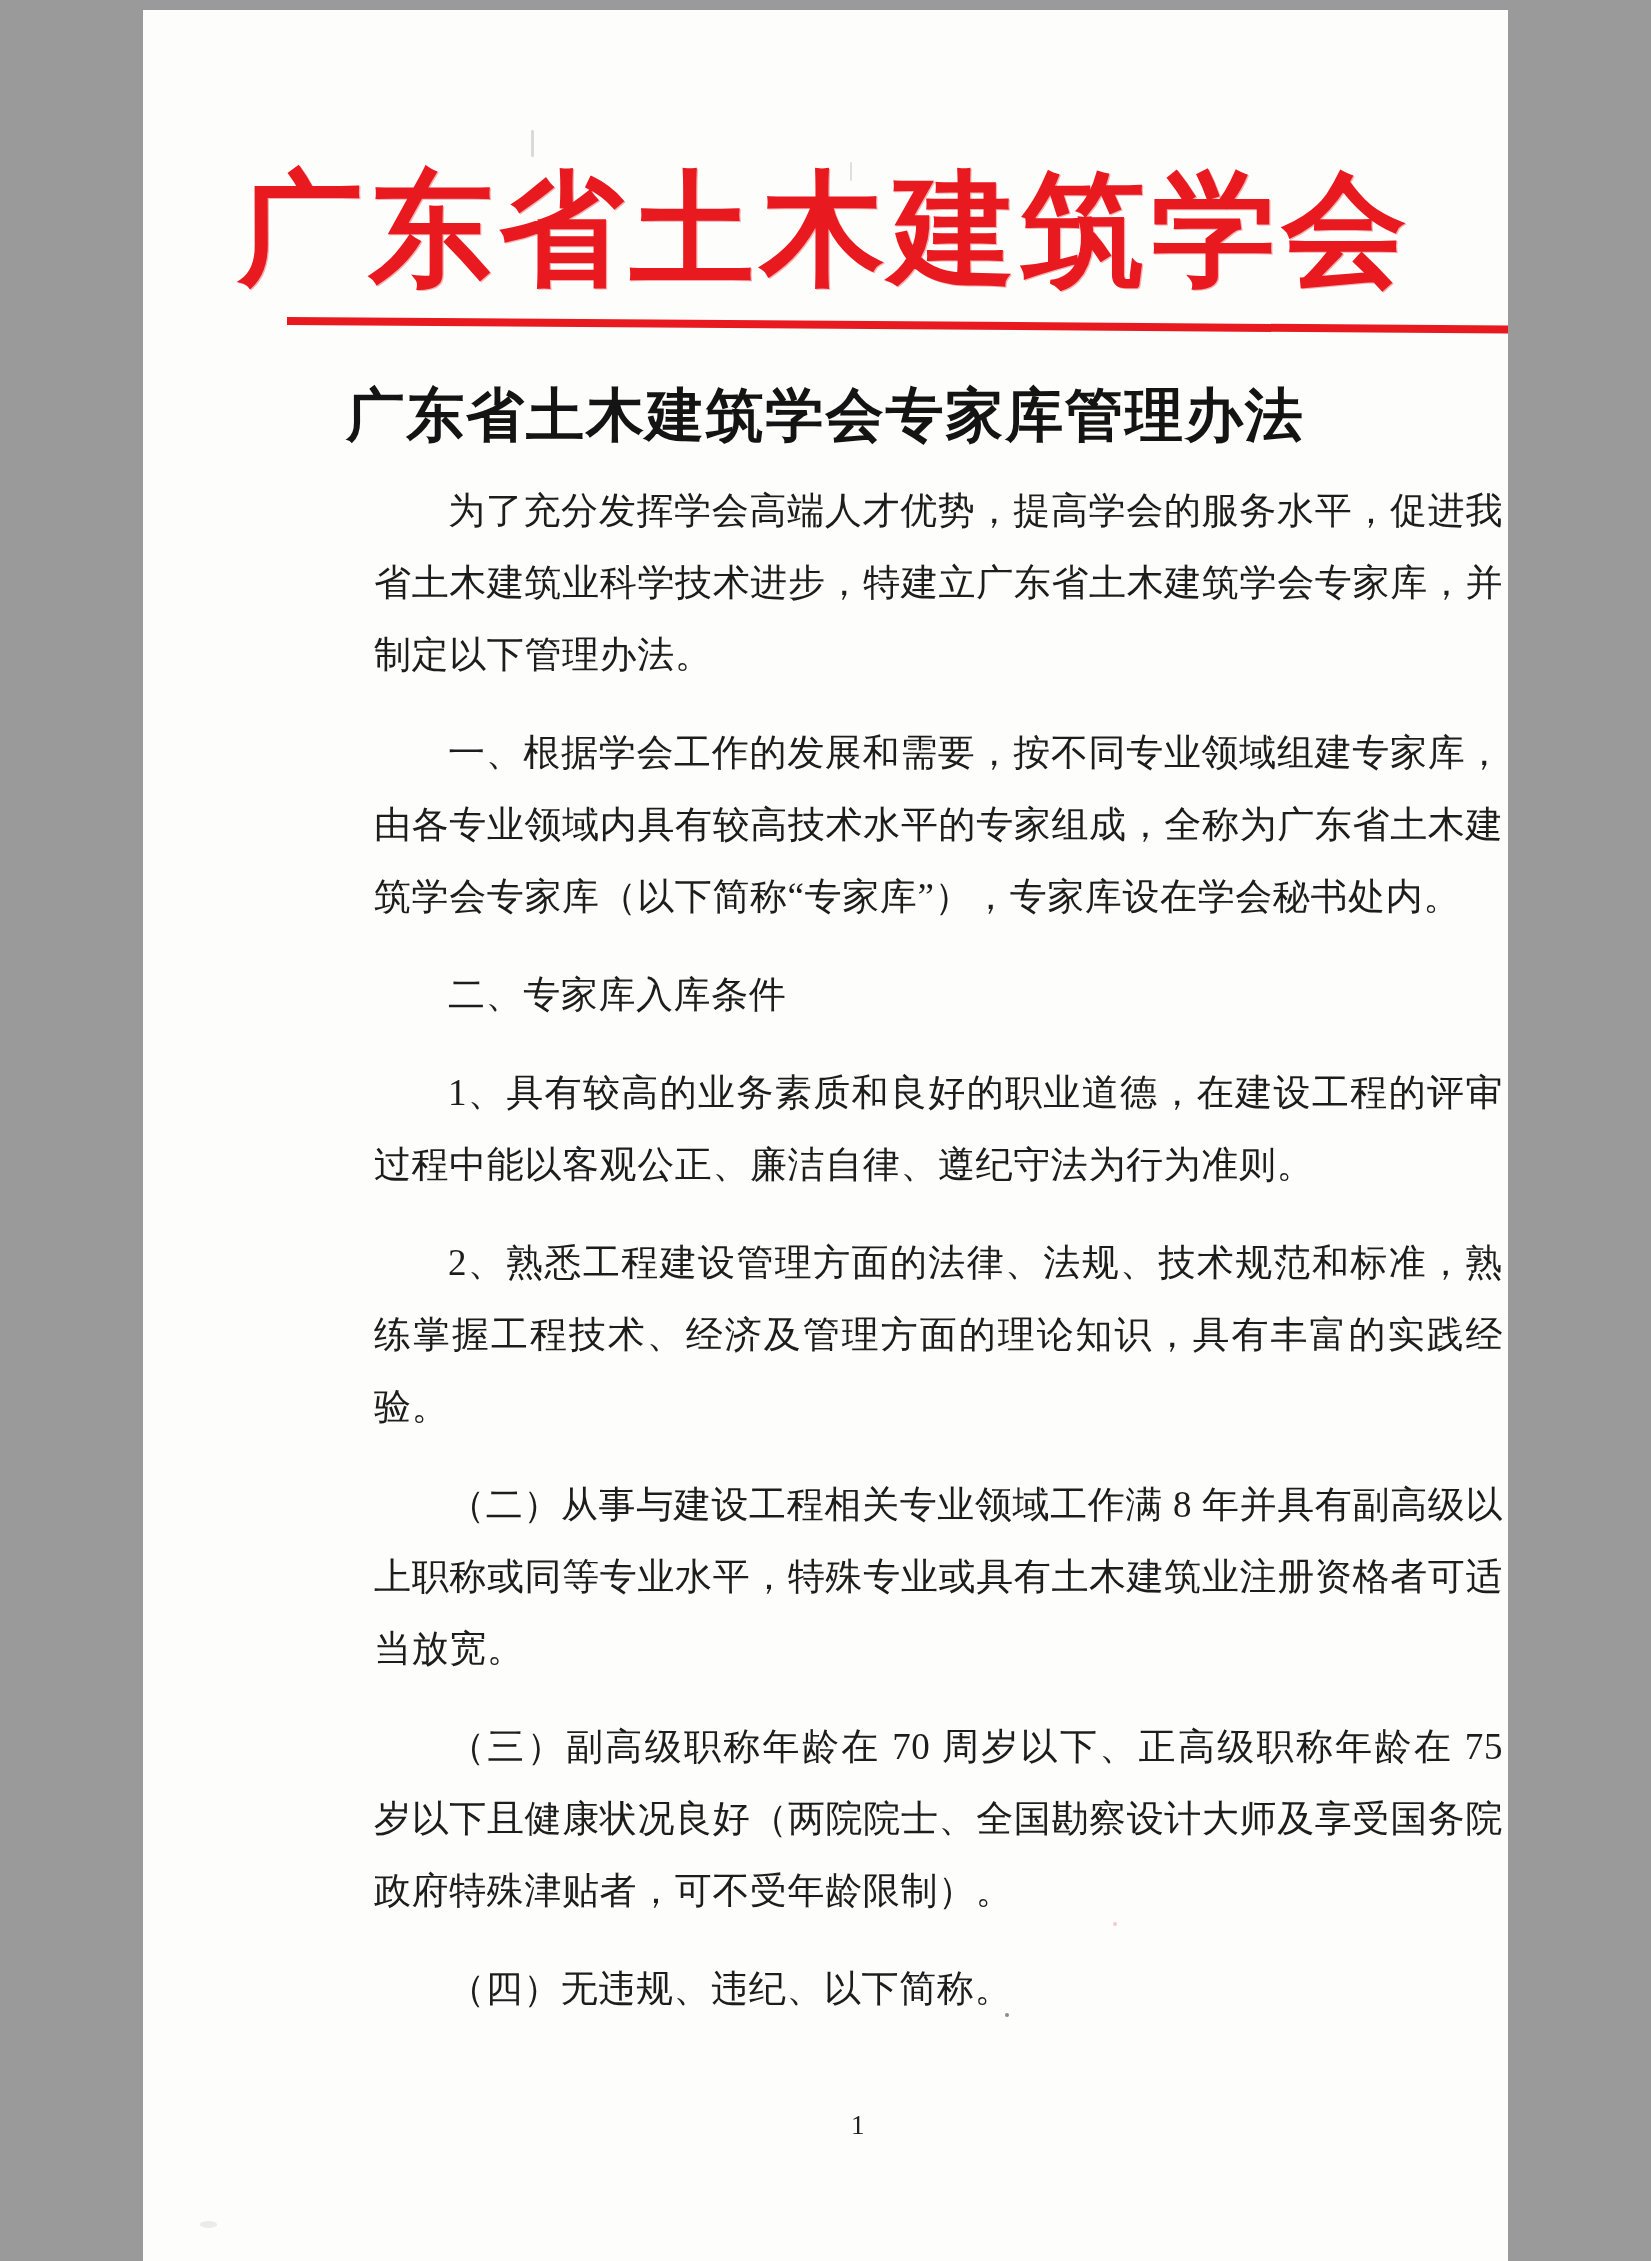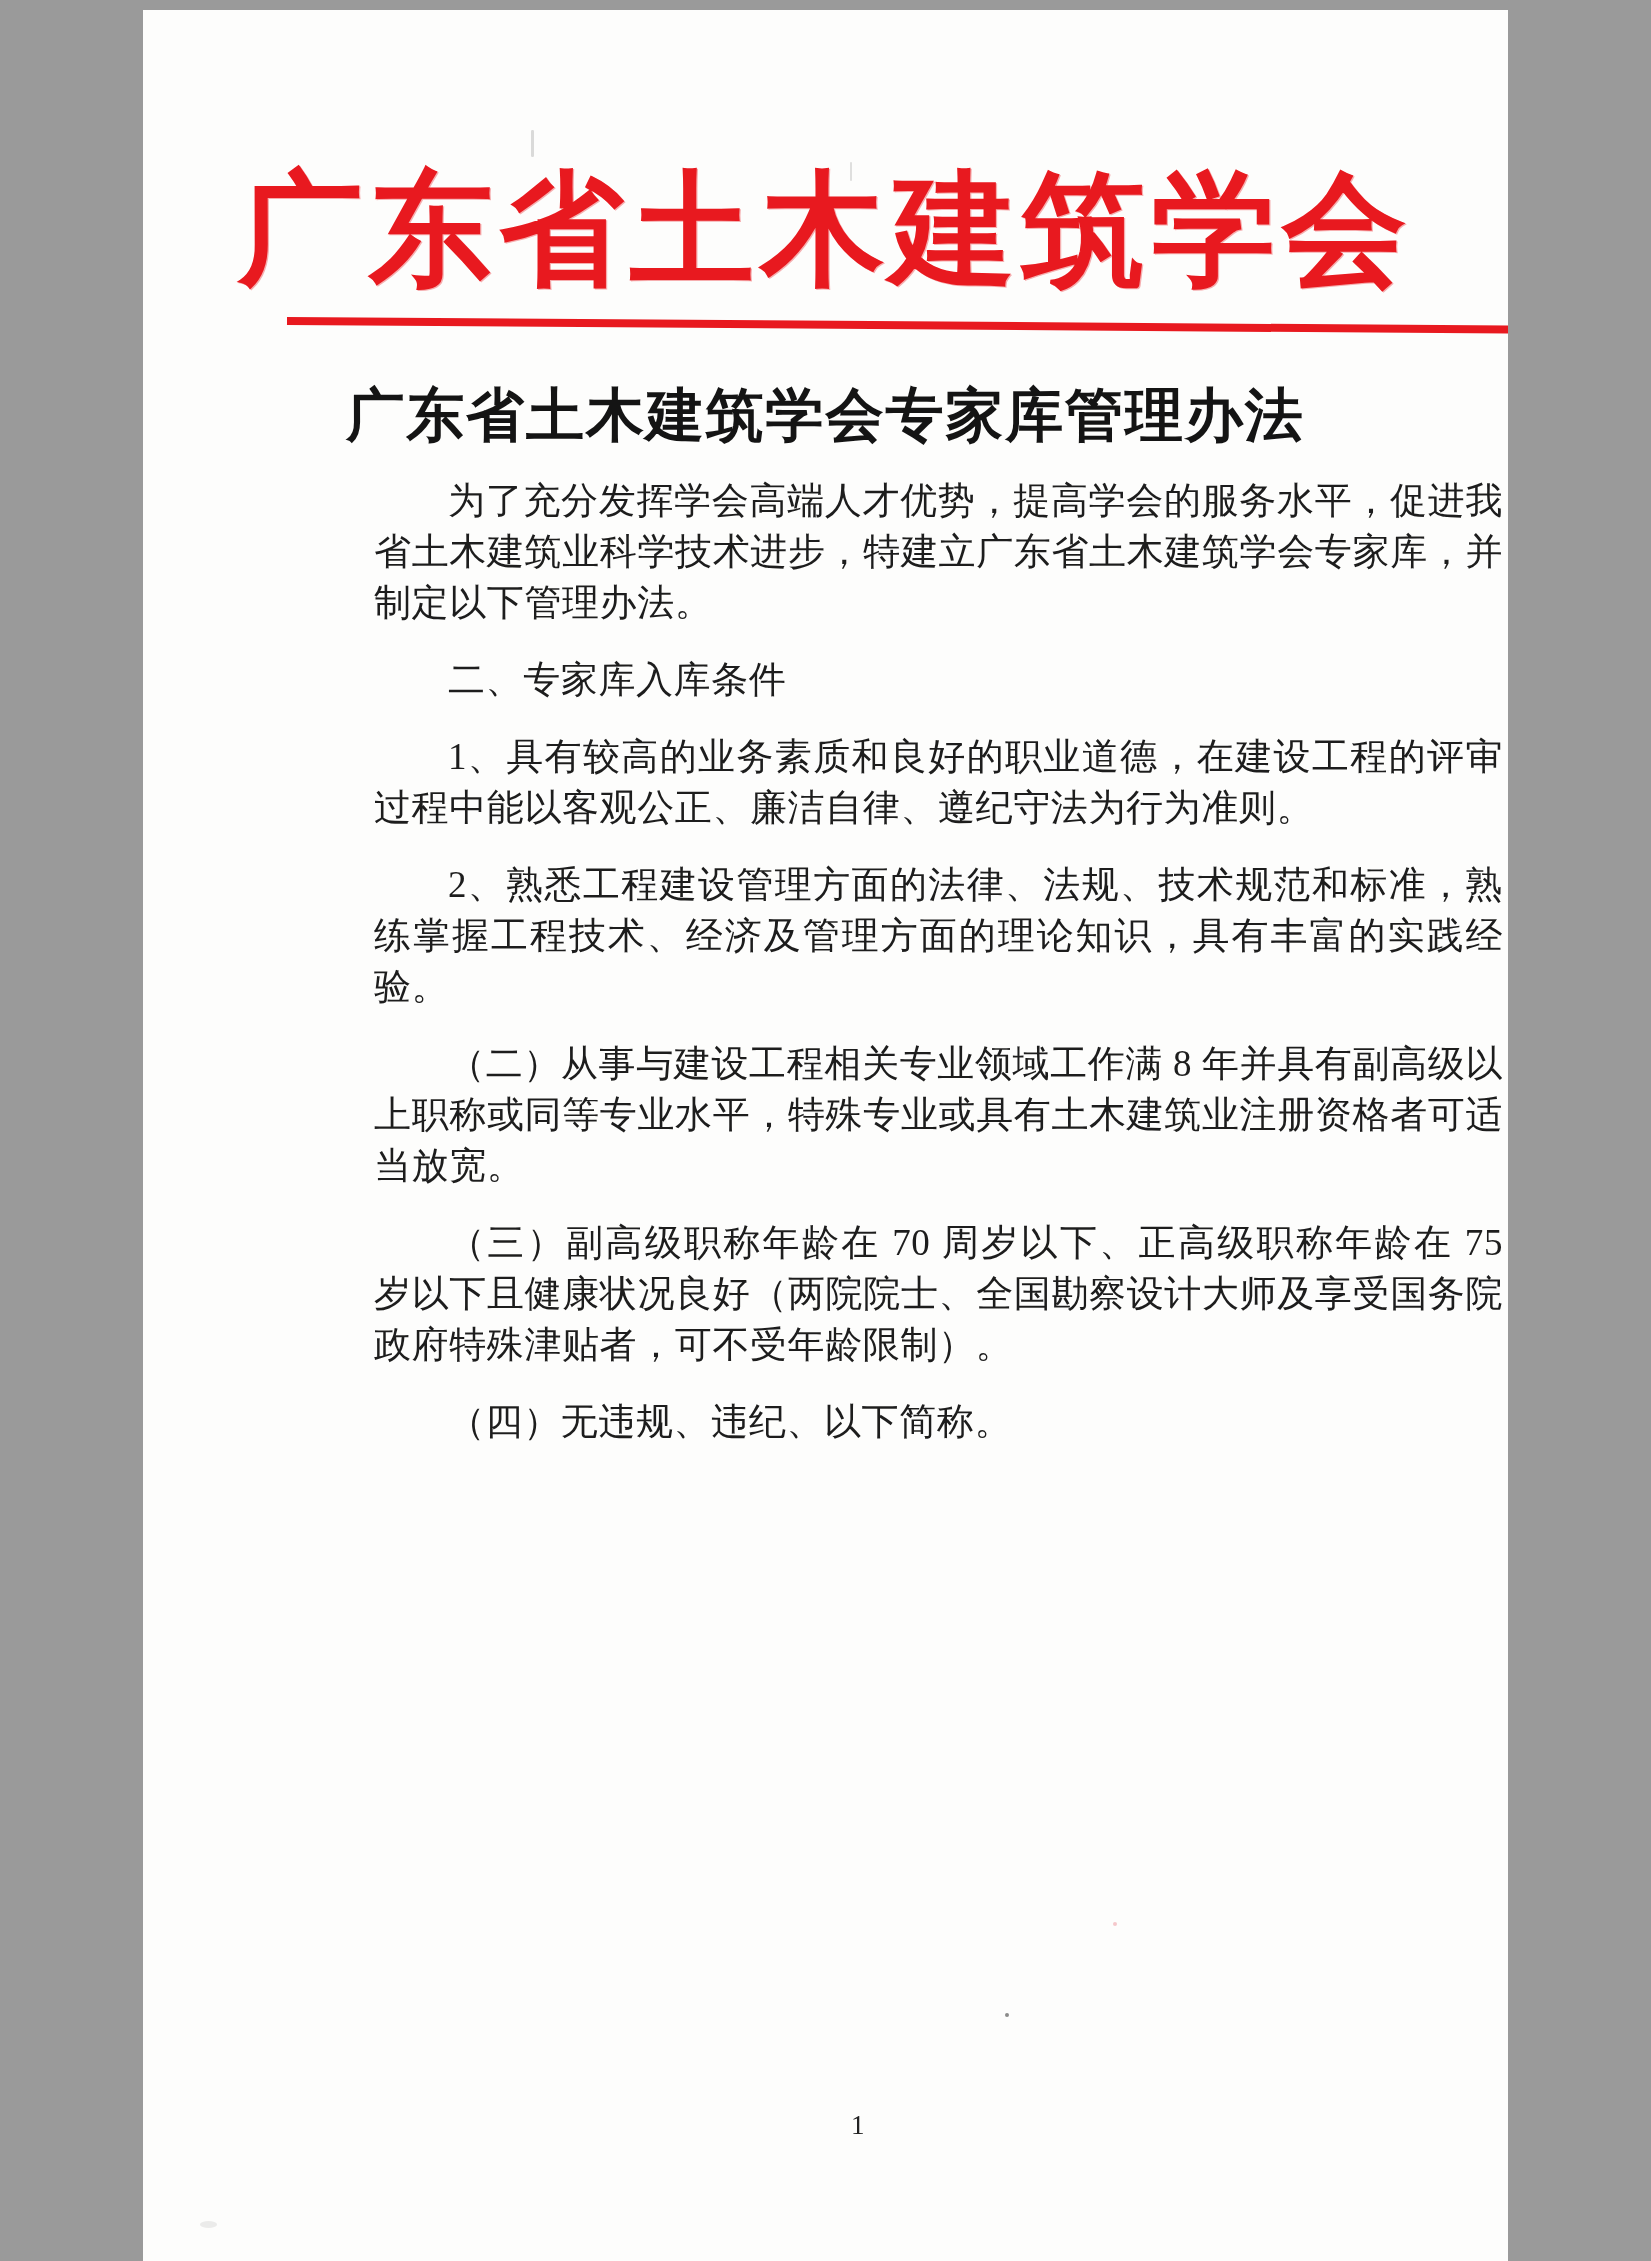--- a/index.html
+++ b/index.html
@@ -54,21 +54,21 @@
     font-weight: bold;
     letter-spacing: 1.9px;
     color: #141414;
   }
   .body-text {
     position: absolute;
     top: 465px;
     left: 231px;
     width: 1129px;
     font-size: 37px;
-    line-height: 51px;
+    line-height: 72px;
     text-align: justify;
     letter-spacing: 0.6px;
   }
   .body-text p {
     margin: 0;
     text-indent: 74px;
   }
   .body-text p + p {
     margin-top: 26px;
   }
@@ -98,20 +98,21 @@
 <div class="page">
 
   <div class="letterhead">广东省土木建筑学会</div>
 
   <div class="divider"></div>
 
   <h1 class="doc-title">广东省土木建筑学会专家库管理办法</h1>
 
   <div class="body-text">
     <p>为了充分发挥学会高端人才优势，提高学会的服务水平，促进我省土木建筑业科学技术进步，特建立广东省土木建筑学会专家库，并制定以下管理办法。</p>
+    <p>一、根据学会工作的发展和需要，按不同专业领域组建专家库，由各专业领域内具有较高技术水平的专家组成，全称为广东省土木建筑学会专家库（以下简称“专家库”），专家库设在学会秘书处内。</p>
     <p>二、专家库入库条件</p>
     <p>1、具有较高的业务素质和良好的职业道德，在建设工程的评审过程中能以客观公正、廉洁自律、遵纪守法为行为准则。</p>
     <p>2、熟悉工程建设管理方面的法律、法规、技术规范和标准，熟练掌握工程技术、经济及管理方面的理论知识，具有丰富的实践经验。</p>
     <p>（二）从事与建设工程相关专业领域工作满 8 年并具有副高级以上职称或同等专业水平，特殊专业或具有土木建筑业注册资格者可适当放宽。</p>
     <p>（三）副高级职称年龄在 70 周岁以下、正高级职称年龄在 75 岁以下且健康状况良好（两院院士、全国勘察设计大师及享受国务院政府特殊津贴者，可不受年龄限制）。</p>
     <p>（四）无违规、违纪、以下简称。</p>
   </div>
 
   <div class="page-number">1</div>
 

